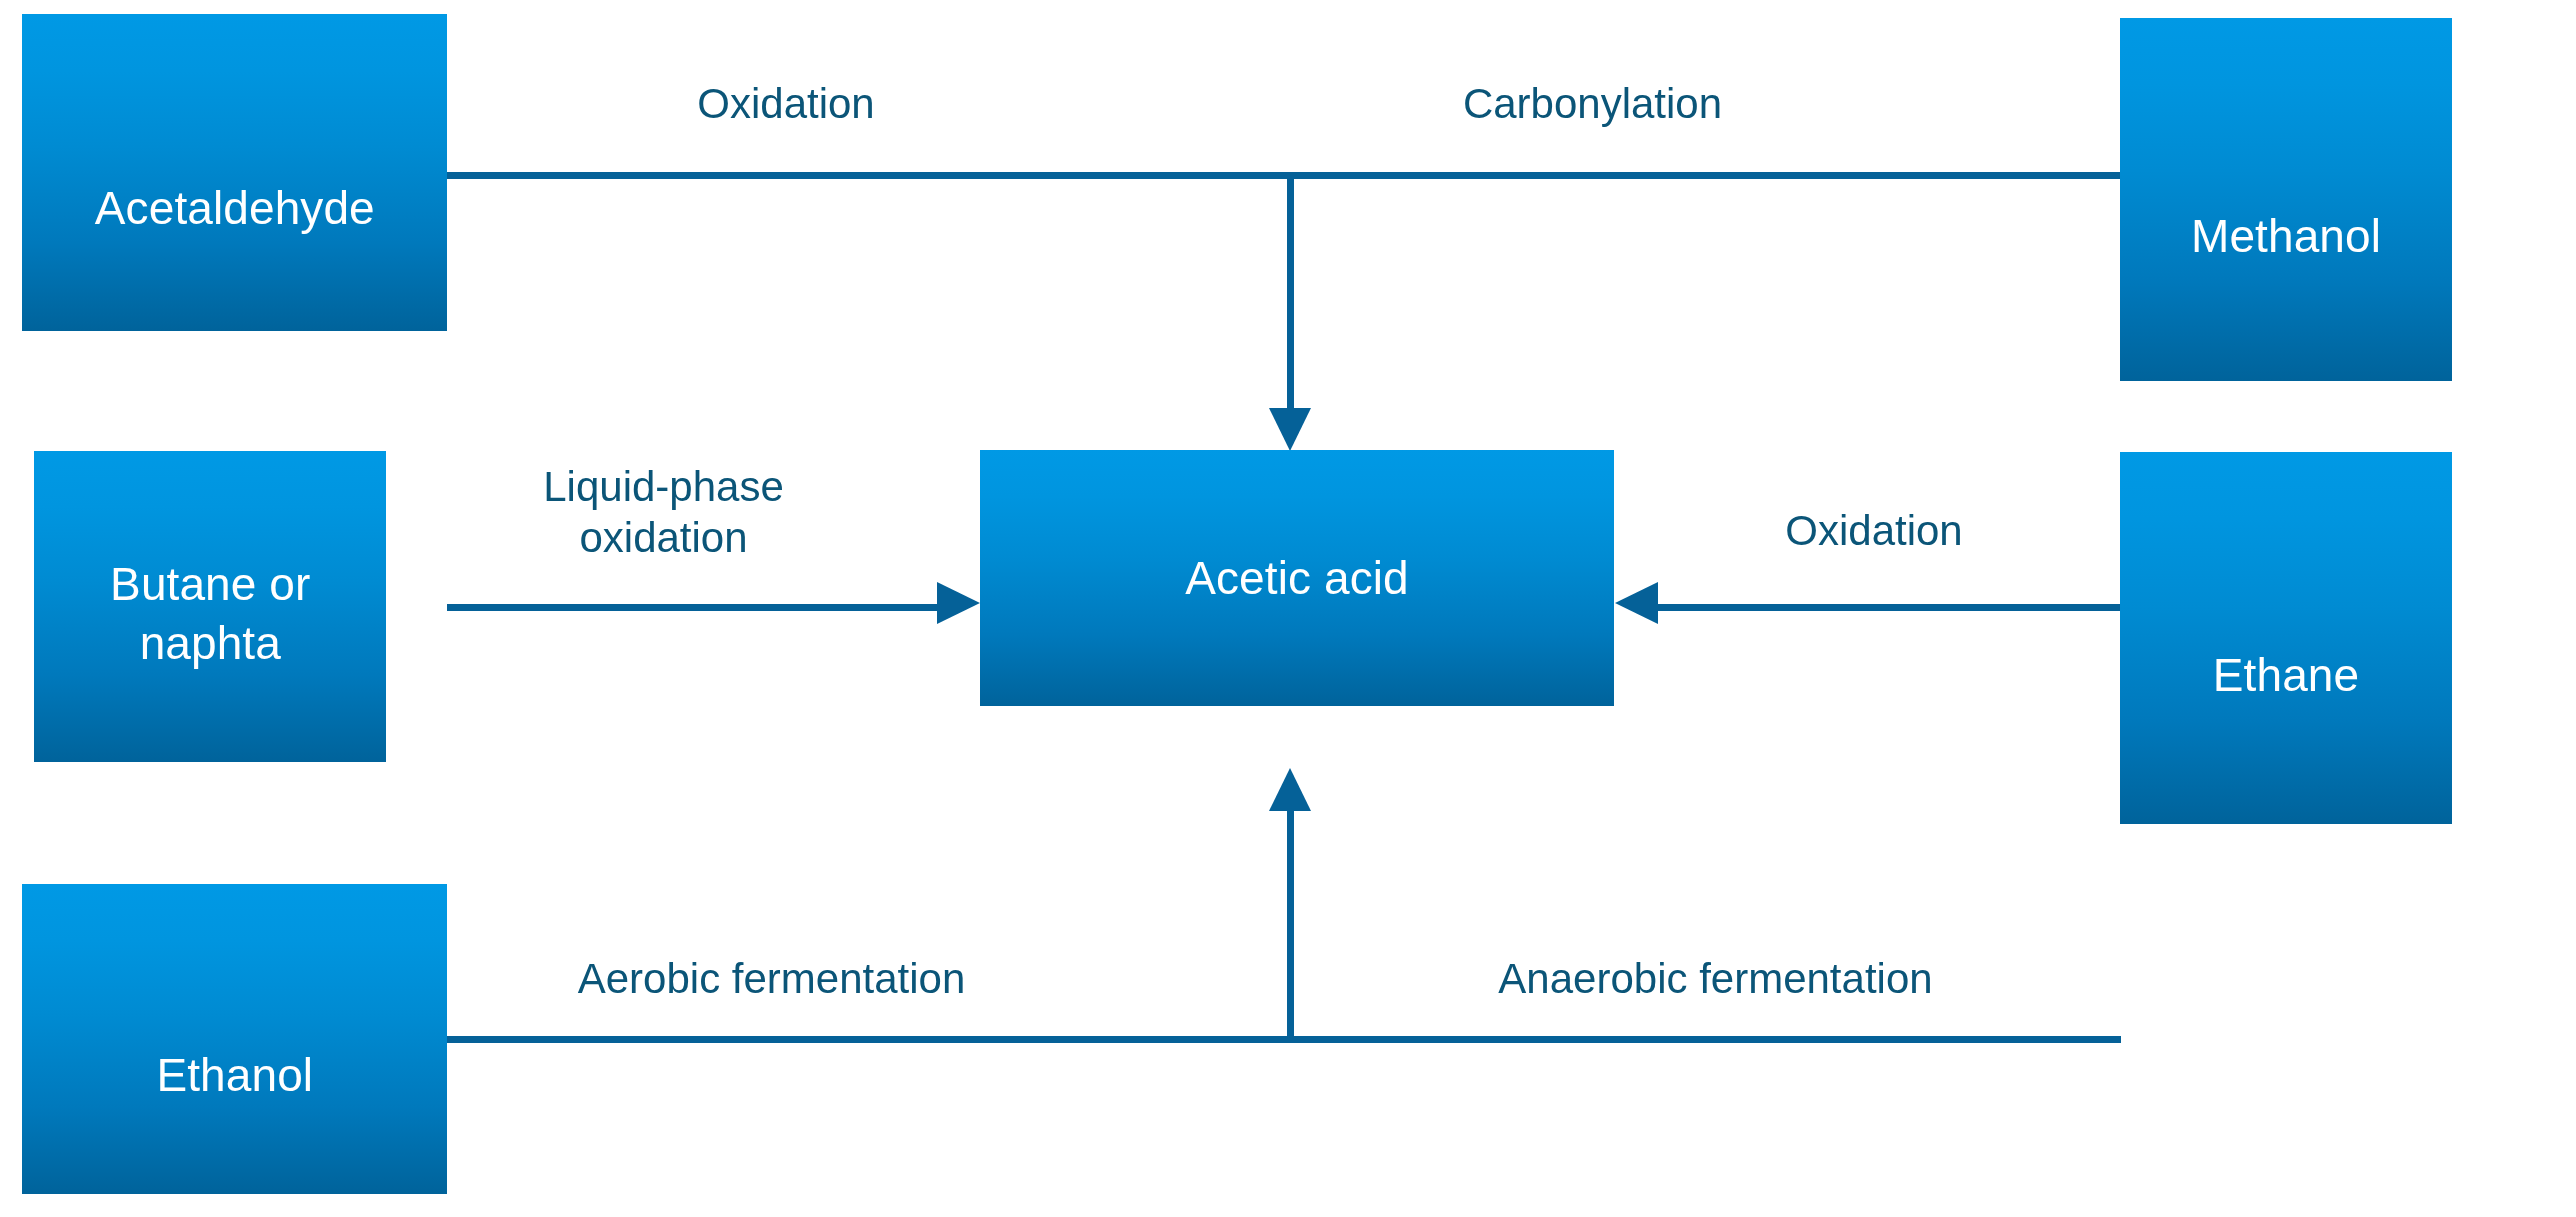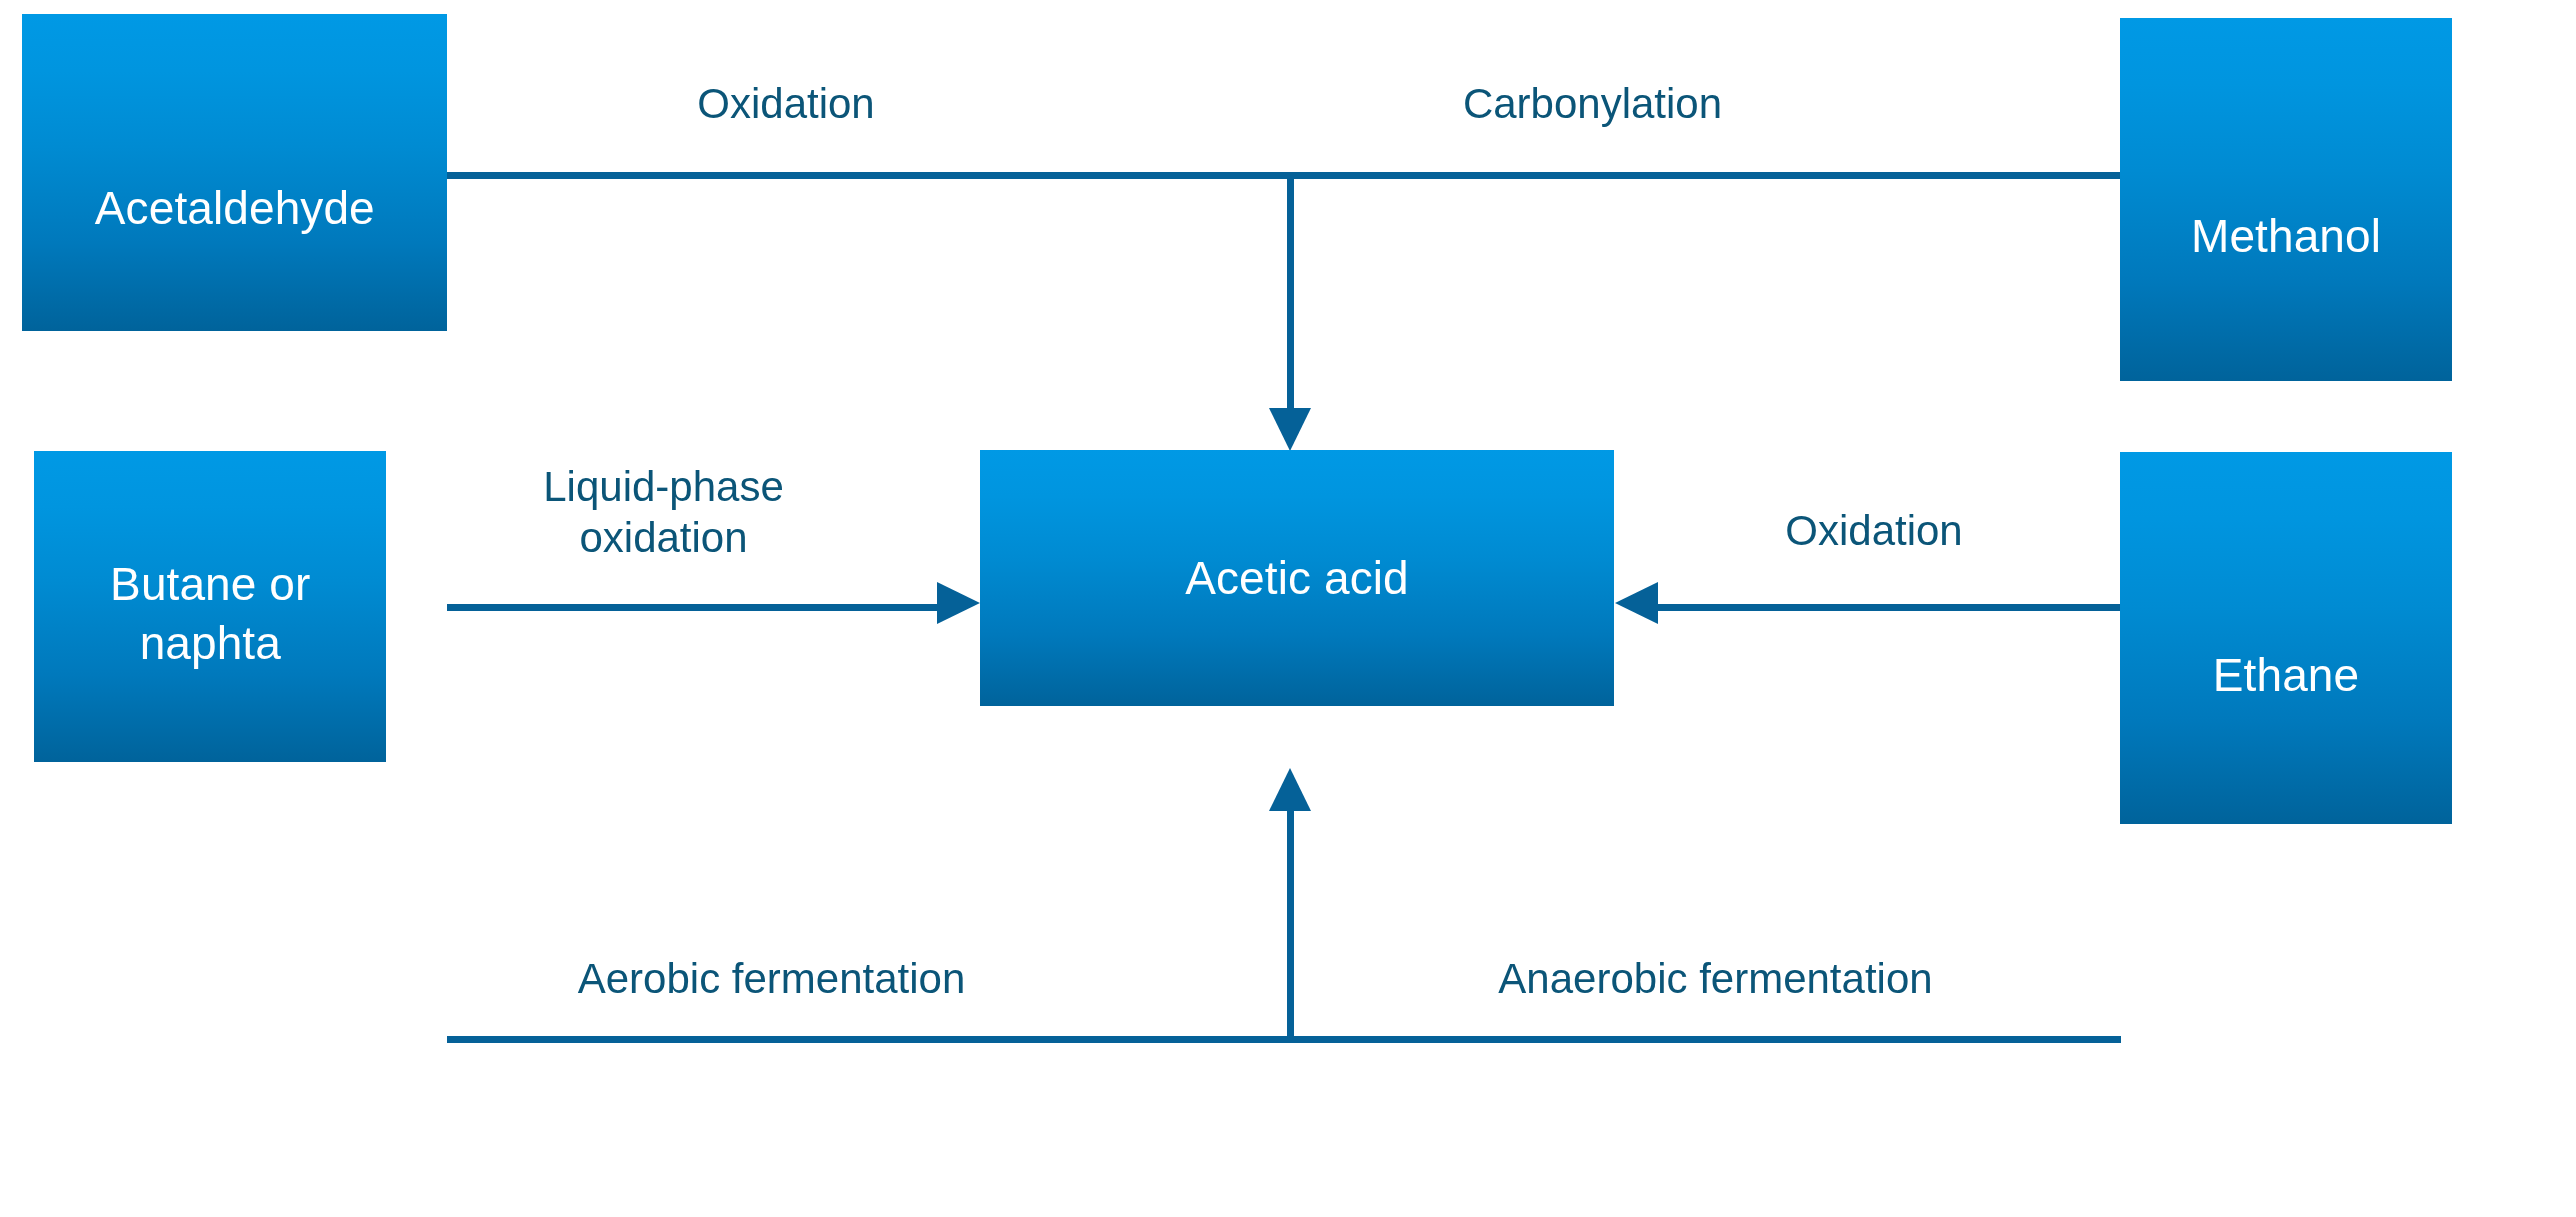--- a/index.html
+++ b/index.html
@@ -167,16 +167,19 @@
   </div>
 
   <div class="node" id="node-aceticacid">
     <span class="node-label">Acetic acid</span>
   </div>
 
   <div class="node" id="node-ethane">
     <span class="node-label">Ethane</span>
   </div>
 
+  <div class="node" id="node-ethanol">
+    <span class="node-label">Ethanol</span>
+  </div>
 
 
 </div>
 
 
 </body></html>

